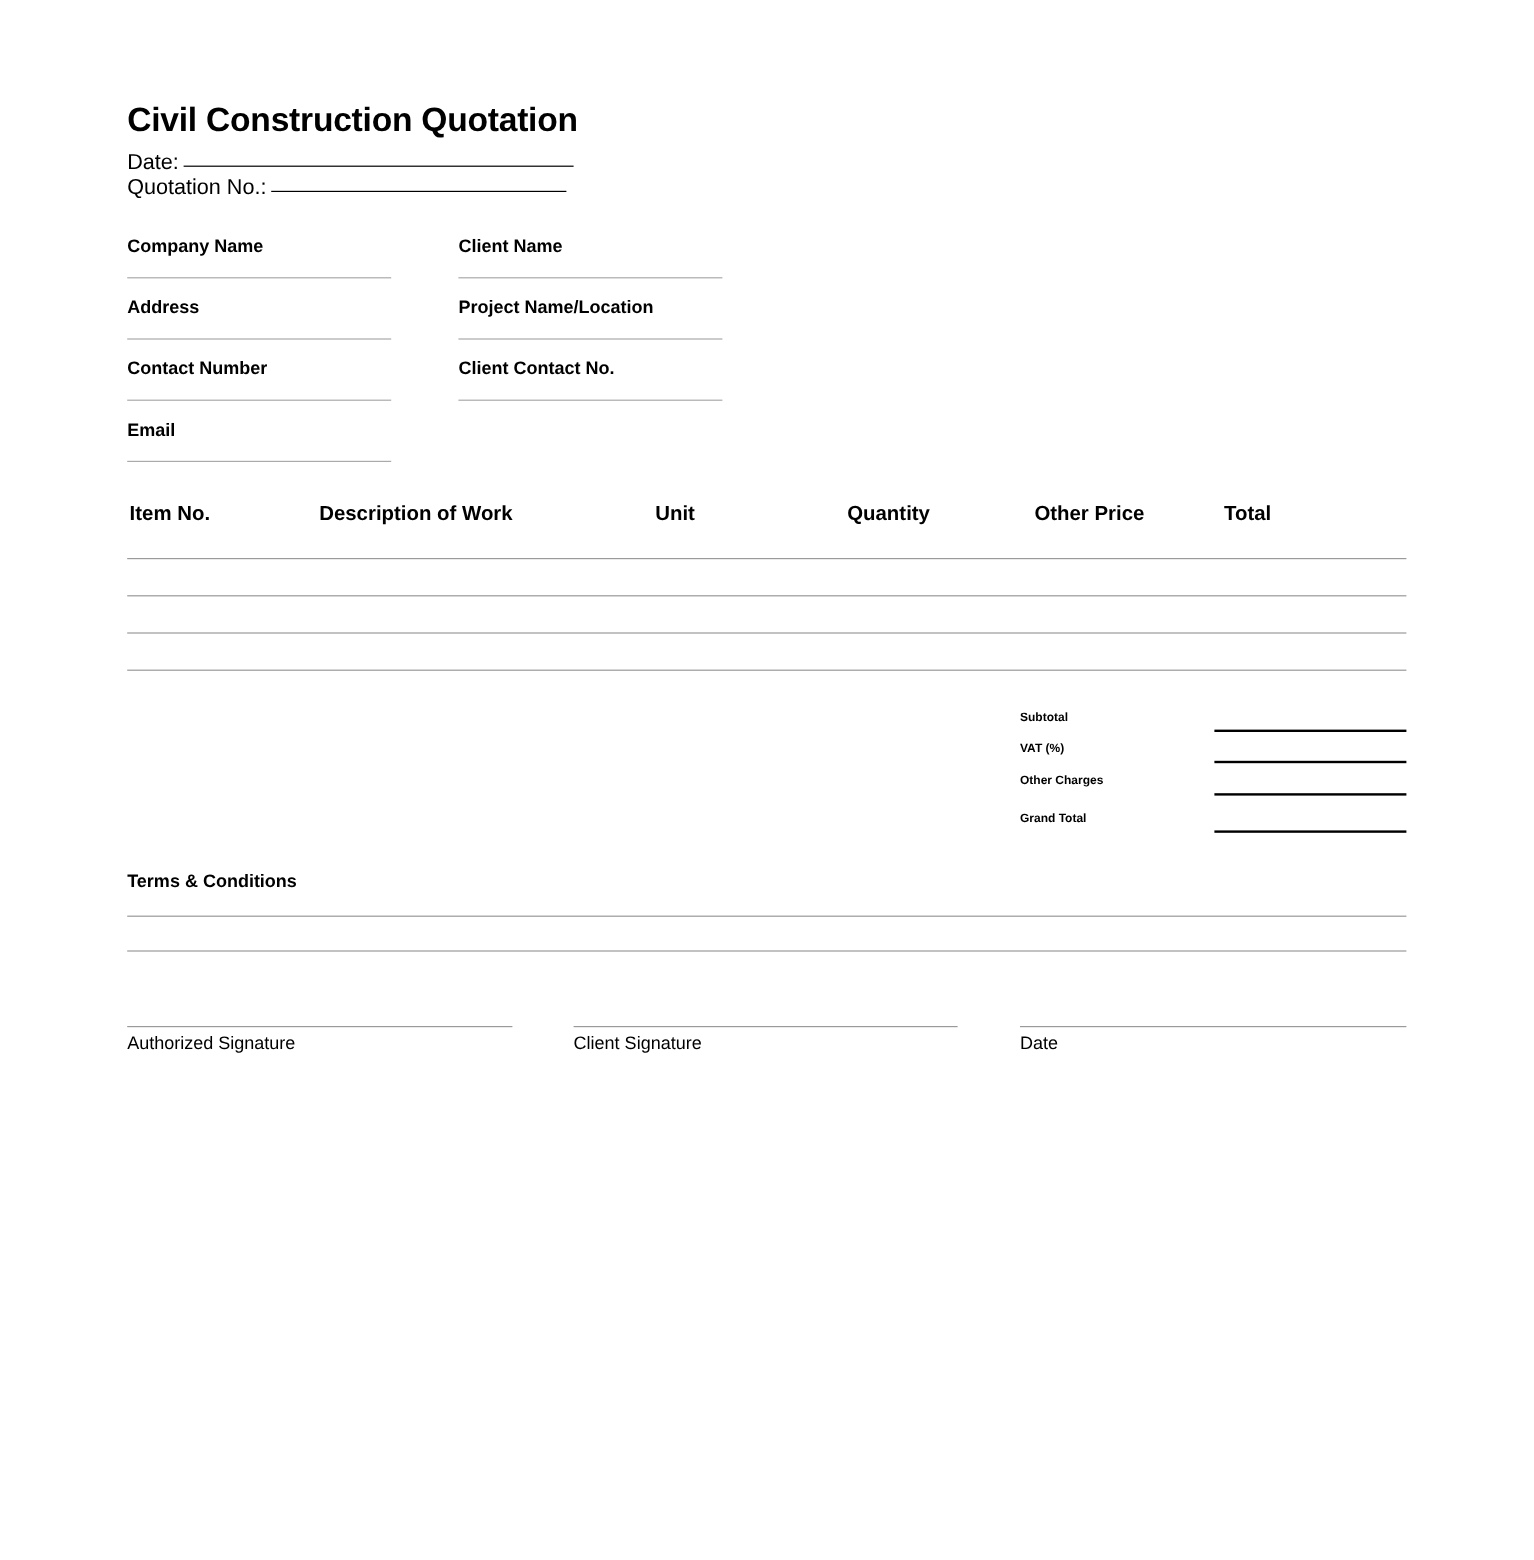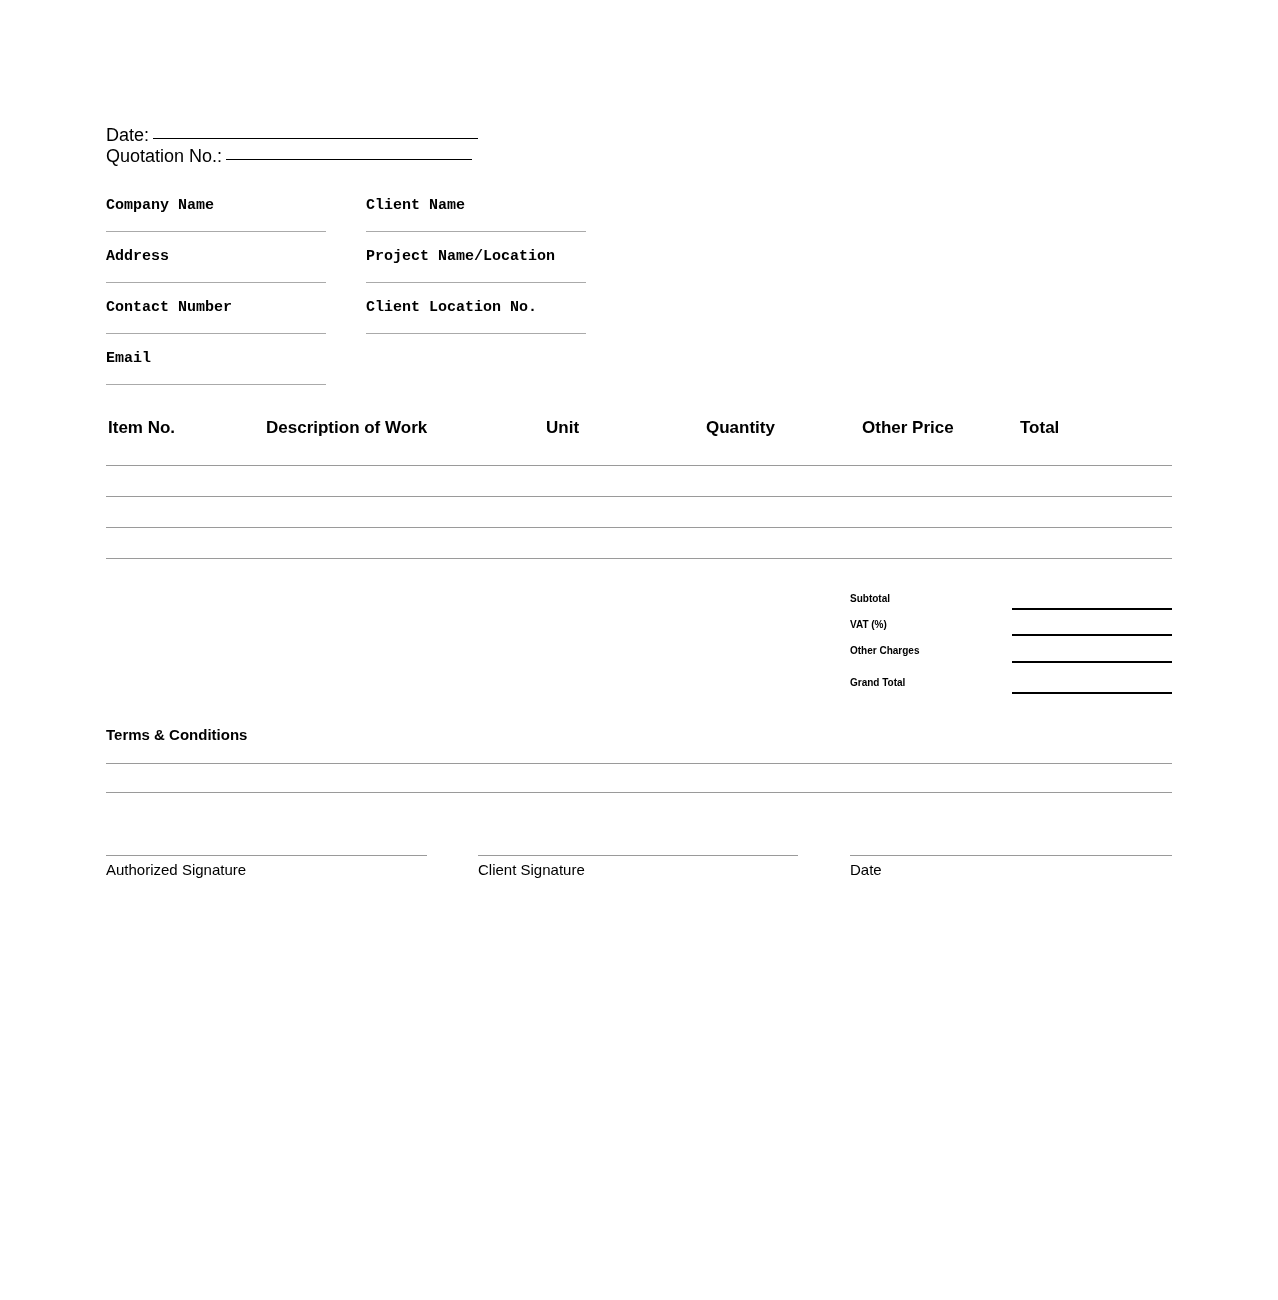--- a/index.html
+++ b/index.html
@@ -52,35 +52,34 @@
     margin-left: 4px;
     position: relative;
     top: -2px;
   }
   .meta-date .meta-rule  { width: 325px; }
   .meta-quote .meta-rule { width: 246px; }
 
   
   .field {
     position: absolute;
-    font-family: Liberation Mono, monospace;
   }
   .field-label {
     font-size: 15px;
     font-weight: bold;
     white-space: nowrap;
     line-height: 1;
   }
   .field-rule {
     position: absolute;
     border-bottom: 1px solid #aaaaaa;
     height: 0;
   }
   .col-left  { left: 106px; width: 220px; }
-  .col-right { left: 366px; width: 220px; }
+  .col-right { left: 382px; width: 220px; }
   .col-left .field-rule  { left: 0; width: 220px; }
   .col-right .field-rule { left: 0; width: 220px; }
 
   
   .tbl-head {
     position: absolute;
     font-size: 17px;
     font-weight: bold;
     white-space: nowrap;
     line-height: 1;
@@ -143,20 +142,21 @@
     font-weight: normal;
     white-space: nowrap;
     line-height: 1;
   }
 </style>
 </head>
 <body>
 
 <div class="page">
 
+  <div class="doc-title">Civil Construction Quotation</div>
 
   <div class="meta-row meta-date">
     <span>Date:</span><span class="meta-rule"></span>
   </div>
   <div class="meta-row meta-quote">
     <span>Quotation No.:</span><span class="meta-rule"></span>
   </div>
 
   <div class="field col-left" style="top:198px;">
     <div class="field-label">Company Name</div>
@@ -177,21 +177,21 @@
 
   <div class="field col-right" style="top:198px;">
     <div class="field-label">Client Name</div>
     <div class="field-rule" style="top:33px;"></div>
   </div>
   <div class="field col-right" style="top:249px;">
     <div class="field-label">Project Name/Location</div>
     <div class="field-rule" style="top:33px;"></div>
   </div>
   <div class="field col-right" style="top:300px;">
-    <div class="field-label">Client Location No.</div>
+    <div class="field-label">Client Contact No.</div>
     <div class="field-rule" style="top:33px;"></div>
   </div>
 
   <div class="tbl-head" style="left:108px;">Item No.</div>
   <div class="tbl-head" style="left:266px;">Description of Work</div>
   <div class="tbl-head" style="left:546px;">Unit</div>
   <div class="tbl-head" style="left:706px;">Quantity</div>
   <div class="tbl-head" style="left:862px;">Other Price</div>
   <div class="tbl-head" style="left:1020px;">Total</div>
 

